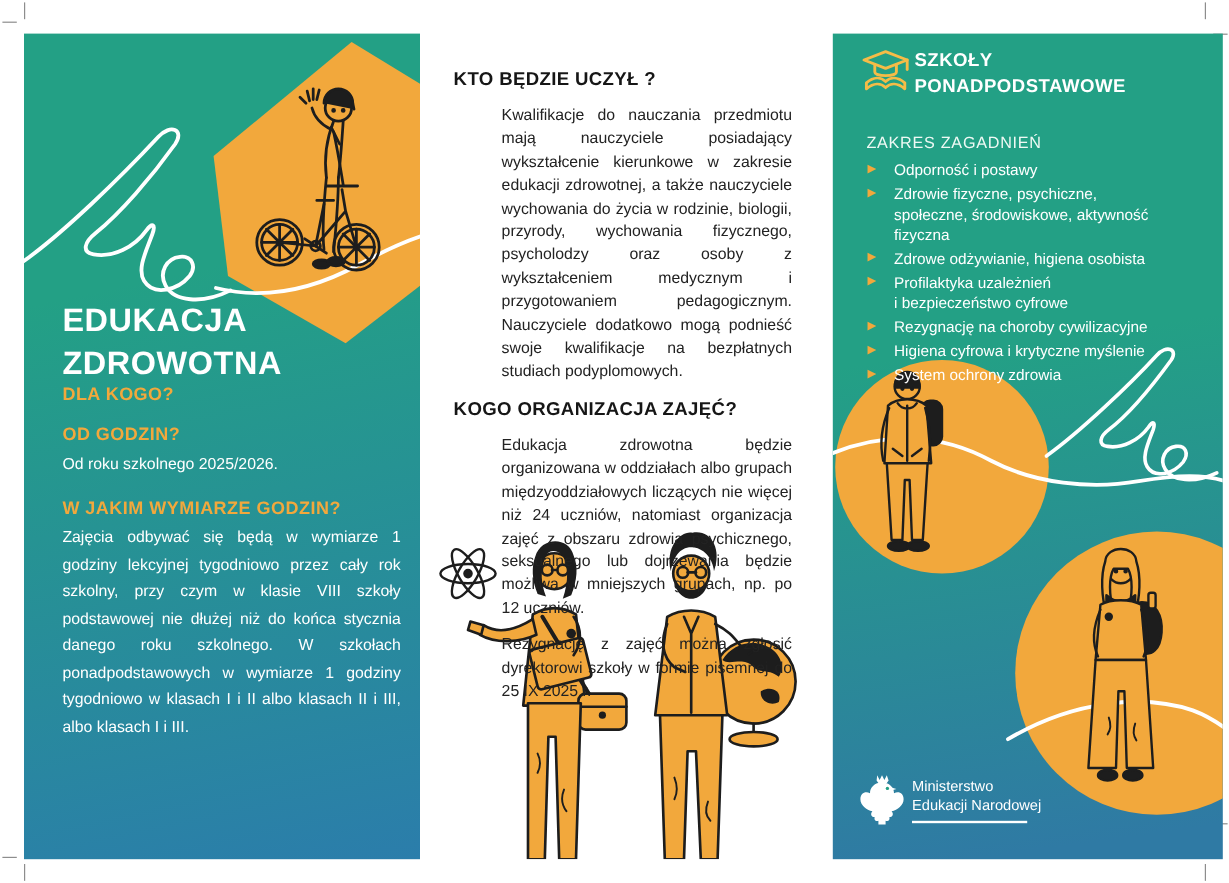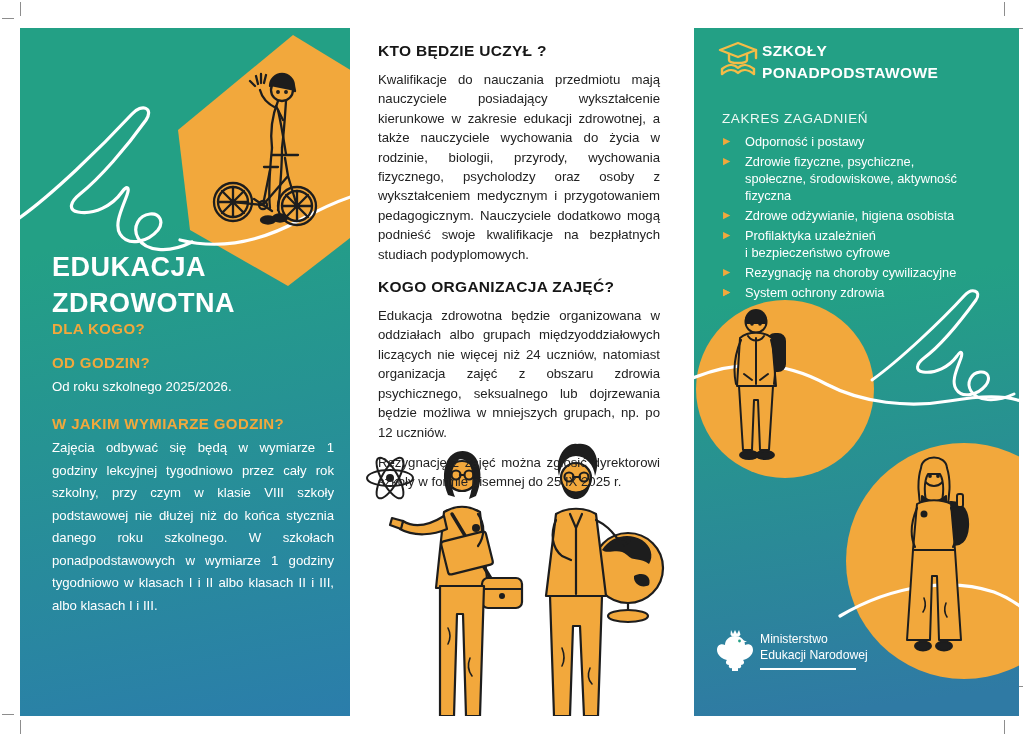--- a/index.html
+++ b/index.html
@@ -22,36 +22,36 @@
 
   
   .lp-title { left:32px; top:222px; width:260px; color:#ffffff; font-size:27px;
     font-weight:800; line-height:1.33; letter-spacing:.5px; white-space:pre-line; }
   .lp-sections { left:32px; top:292px; width:282px; }
   .lp-sec { margin-bottom:17px; }
   .lp-sec h3 { color:#f2a83c; font-size:15px; font-weight:700; letter-spacing:.4px; margin-bottom:5px; }
   .lp-sec p  { color:#ffffff; font-size:13.2px; line-height:1.7; text-align:justify; }
 
   
-  .mp-content { left:28px; top:14px; width:282px; }
+  .mp-content { left:28px; top:30px; width:282px; }
   .mp-sec h2 { color:#161616; font-size:15.5px; font-weight:800; letter-spacing:.3px; margin-bottom:10px; }
-  .mp-sec p  { color:#222222; font-size:13.2px; line-height:1.47; text-align:justify; margin-bottom:11px; }
+  .mp-sec p  { color:#222222; font-size:13.2px; line-height:1.47; text-align:justify; margin-bottom:11px;margin-left:40px; }
   .mp-sec + .mp-sec { margin-top:14px; }
   .mp-illustration { position:absolute; left:6px; bottom:0; z-index:2; }
 
   
   .rp-cap { left:24px; top:13px; }
   .rp-title { left:68px; top:12px; width:250px; color:#ffffff; font-size:15.5px;
     font-weight:800; line-height:1.45; letter-spacing:.4px; white-space:pre-line; }
   .rp-subtitle { left:28px; top:83px; color:#eef9f4; font-size:13.5px; letter-spacing:.6px; }
   .rp-list { left:28px; top:105px; width:272px; list-style:none; }
   .rp-list li { position:relative; padding-left:23px; color:#ffffff; font-size:12.8px;
     line-height:1.33; margin-bottom:3px; white-space:pre-line; }
   .rp-list li .tri { position:absolute; left:1px; top:2px; color:#f2a83c; font-size:9.5px; }
-  .rp-ministry { left:22px; top:598px; width:280px; height:60px; }
+  .rp-ministry { left:22px; top:614px; width:280px; height:60px; }
   .rp-ministry .eagle { position:absolute; left:0; top:2px; }
   .rp-ministry .mname { position:absolute; left:44px; top:6px; color:#ffffff;
     font-size:12.2px; line-height:1.3; white-space:pre-line; }
   .rp-ministry .rule { position:absolute; left:44px; top:42px; width:96px; height:2px; background:#ffffff; }
 
   svg { display:block; }
 </style>
 </head>
 <body>
 
@@ -257,21 +257,21 @@
 
       <ul class="txt rp-list">
         <li><span class="tri">▶</span><span>Odporność i postawy</span></li>
         <li><span class="tri">▶</span><span>Zdrowie fizyczne, psychiczne,
 społeczne, środowiskowe, aktywność
 fizyczna</span></li>
         <li><span class="tri">▶</span><span>Zdrowe odżywianie, higiena osobista</span></li>
         <li><span class="tri">▶</span><span>Profilaktyka uzależnień
 i bezpieczeństwo cyfrowe</span></li>
         <li><span class="tri">▶</span><span>Rezygnację na choroby cywilizacyjne</span></li>
-        <li><span class="tri">▶</span></li>
+        <li><span class="tri">▶</span><span>Higiena cyfrowa i krytyczne myślenie</span></li>
         <li><span class="tri">▶</span><span>System ochrony zdrowia</span></li>
       </ul>
 
       <div class="txt rp-ministry">
         <svg class="eagle" width="38" height="44" viewBox="0 0 38 44">
           <g fill="#ffffff">
             <path d="M15,2 l2,4 2,-4 2,4 2,-4 1.5,4.5 -1.5,2 -7,0 -1.5,-2 Z"></path>
             <path d="M19,8 C25,8 29,12 29,17 C33,15 37,17 37,22 C37,27 32,31 27,32 C29,34 28,37 25,37 C26,39 24,41 22,40 L22,43 L16,43 L16,40 C14,41 12,39 13,37 C10,37 9,34 11,32 C6,31 1,27 1,22 C1,17 5,15 9,17 C9,12 13,8 19,8 Z"></path>
             <circle cx="23.5" cy="13" r="1.4" fill="#23a085"></circle>
             <path d="M26,12 l5,1.5 -5,1.5 Z"></path>

